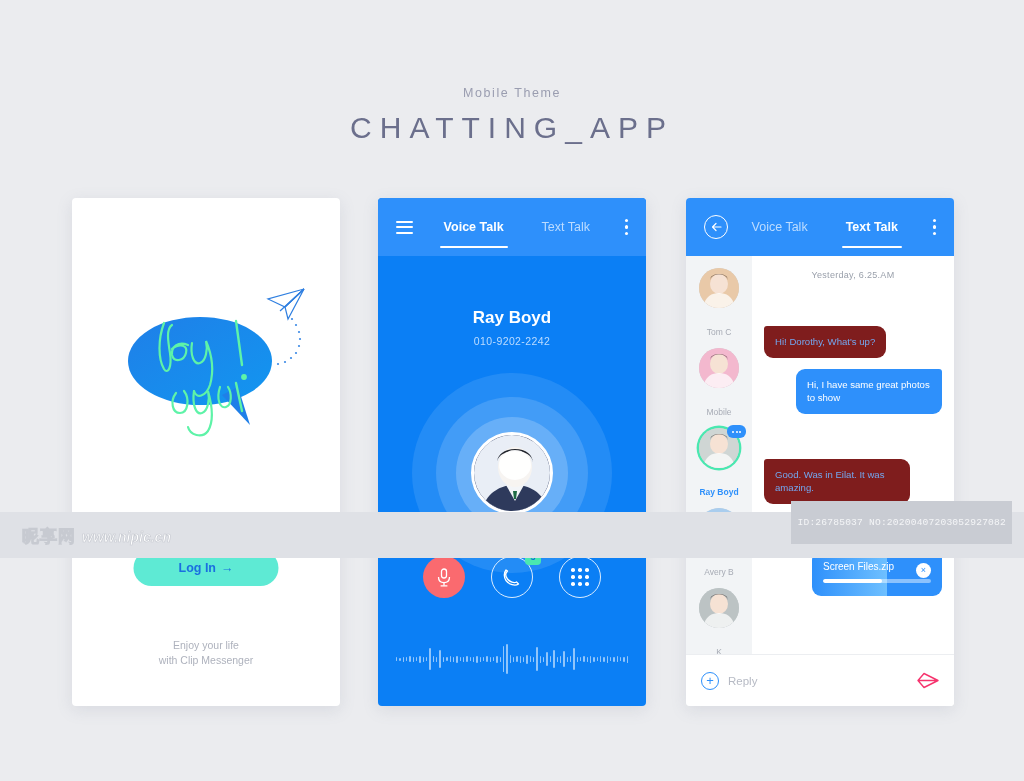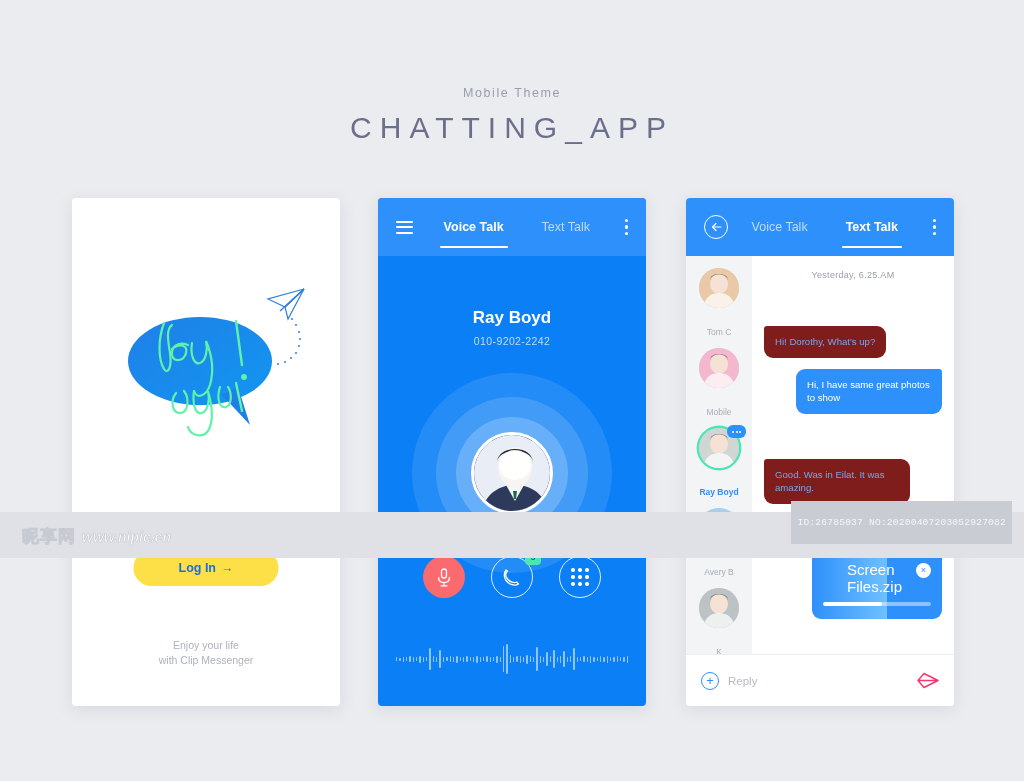--- a/index.html
+++ b/index.html
@@ -36,21 +36,21 @@
   
   .splash { position: relative; width: 100%; height: 100%; }
   .bubble-art { position: absolute; left: 0; top: 85px; width: 268px; height: 200px; }
   .tagline {
     position: absolute; left: 0; top: 440px; width: 268px;
     text-align: center; color: #aeb2bd; font-size: 10.5px; line-height: 15px;
   }
   .login-btn {
     position: absolute; left: 50%; transform: translateX(-50%); top: 352px;
     width: 145px; height: 36px; border-radius: 18px;
-    background: #fde047; border: none; cursor: pointer;
+    background: #5eead4; border: none; cursor: pointer;
     color: #1a6fe0; font-size: 12.5px; font-weight: bold;
     display: flex; align-items: center; justify-content: center; gap: 5px;
     font-family: "Liberation Sans", sans-serif;
   }
 
   
   .pheader {
     position: relative; height: 58px; background: #2e90fb;
     display: flex; align-items: center; padding: 0 18px;
   }
@@ -135,21 +135,21 @@
   .bubble.in  { background:#7f1d1d; color:#73a7ef; border-top-left-radius: 3px; margin-top: 34px; }
   .bubble.out { background:#2e90fb; color:#ffffff; border-top-right-radius: 3px; }
   .typing { background:#f1f3f5; border-radius:9px; padding: 11px 12px; display:flex; gap:3px; align-items:center; border-top-left-radius:3px;}
   .typing i { width:3px; height:3px; border-radius:50%; background:#7fb4f2; display:block; }
 
   .file-bubble {
     position:relative; width: 130px; border-radius: 9px; border-top-right-radius: 3px;
     background: linear-gradient(90deg, #2e90fb 0%, #6fc0ff 58%, #2e90fb 58%, #2e90fb 100%);
     padding: 10px 11px 13px 11px; color:#fff;
   }
-  .file-name { font-size: 15px; margin-bottom: 7px; margin-left: 24px; }
+  .file-name { font-size: 10px; margin-bottom: 7px; }
   .file-bar { height: 4px; border-radius: 2px; background: rgba(255,255,255,0.45); overflow:hidden; }
   .file-bar b { display:block; height:100%; width: 55%; background:#ffffff; border-radius:2px; }
   .file-x {
     position:absolute; right: 11px; top: 12px; width: 15px; height: 15px; border-radius:50%;
     background:#fff; color:#2e90fb; font-size: 9px; display:flex; align-items:center; justify-content:center; cursor:pointer;
   }
 
   .replybar {
     position:absolute; left:0; bottom:0; width: 268px; height: 52px; background:#fff;
     border-top: 1px solid #eceef1; display:flex; align-items:center; padding: 0 15px; gap: 9px;

